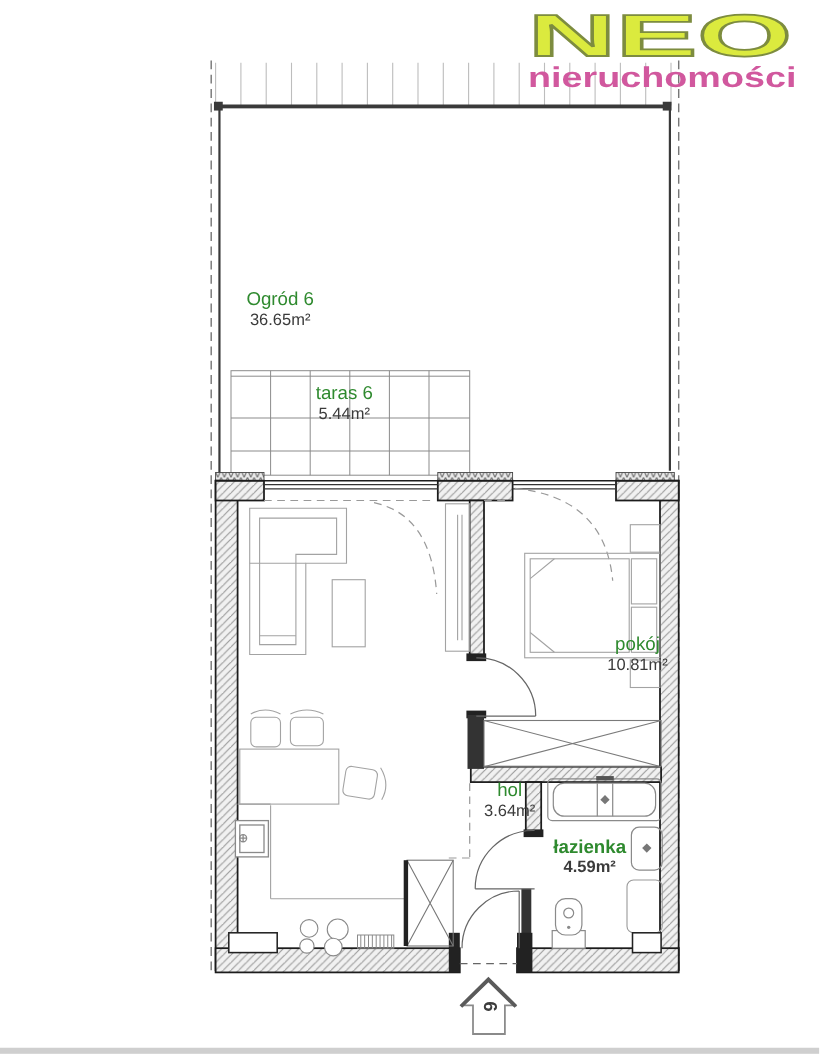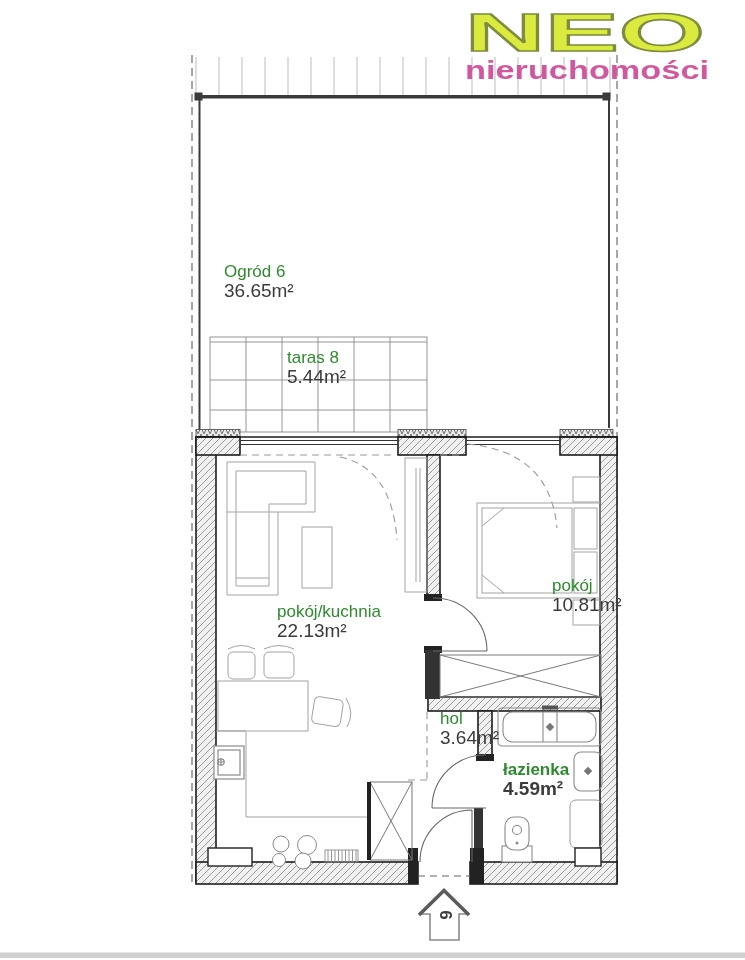--- a/index.html
+++ b/index.html
@@ -1,22 +1,22 @@
 <!DOCTYPE html>
 <html><head>
 <meta charset="utf-8">
 <style>
   html,body{margin:0;padding:0;background:#fff;}
   .stage{position:relative;width:745px;height:960px;background:#fff;overflow:hidden;
          font-family:"Liberation Sans",sans-serif;}
   .plan-svg{position:absolute;left:0;top:0;}
-  .logo{position:absolute;left:461px;top:2px;width:252px;height:86px;}
-  .lbl{position:absolute;white-space:nowrap;}
+  .logo{position:absolute;left:476px;top:2px;width:252px;height:86px;}
+  .lbl{position:absolute;white-space:nowrap;text-align:center;}
   .rname{font-size:17px;color:#2f8a2f;line-height:20px;}
-  .rarea{font-size:19px;color:#3b3b3b;line-height:18px;}
+  .rarea{font-size:15px;color:#3b3b3b;line-height:18px;}
   .lbl-ogrod{left:224px;top:262px;}
   .lbl-taras{left:287px;top:348px;}
   .lbl-pokoj-kuchnia{left:277px;top:602px;}
   .lbl-pokoj{left:512px;top:576px;margin-left:40px;}
   .lbl-hol{left:440px;top:709px;}
   .lbl-lazienka{left:503px;top:760px;font-weight:bold;}
   .unit-number{position:absolute;left:434px;top:904px;width:20px;height:22px;
     font-size:17px;font-weight:bold;color:#3d3d3d;transform:rotate(90deg);
     text-align:center;}
 </style>
@@ -199,26 +199,22 @@
       <text x="4" y="49" textLength="240" lengthAdjust="spacingAndGlyphs" font-family="Liberation Sans, sans-serif" font-size="54" font-weight="bold" fill="#dbea3e" stroke="#7d8c3f" stroke-width="1.6">NEO</text>
       <text x="4" y="77" textLength="244" lengthAdjust="spacingAndGlyphs" font-family="Liberation Sans, sans-serif" font-size="26" font-weight="bold" fill="#d1589e">nieruchomości</text>
     </svg>
   </div>
 
   <div class="lbl lbl-ogrod">
     <div class="rname">Ogród 6</div>
     <div class="rarea">36.65m²</div>
   </div>
   <div class="lbl lbl-taras">
-    <div class="rname">taras 8</div>
+    <div class="rname">taras 6</div>
     <div class="rarea">5.44m²</div>
-  </div>
-  <div class="lbl lbl-pokoj-kuchnia">
-    <div class="rname">pokój/kuchnia</div>
-    <div class="rarea">22.13m²</div>
   </div>
   <div class="lbl lbl-pokoj">
     <div class="rname">pokój</div>
     <div class="rarea">10.81m²</div>
   </div>
   <div class="lbl lbl-hol">
     <div class="rname">hol</div>
     <div class="rarea">3.64m²</div>
   </div>
   <div class="lbl lbl-lazienka">

